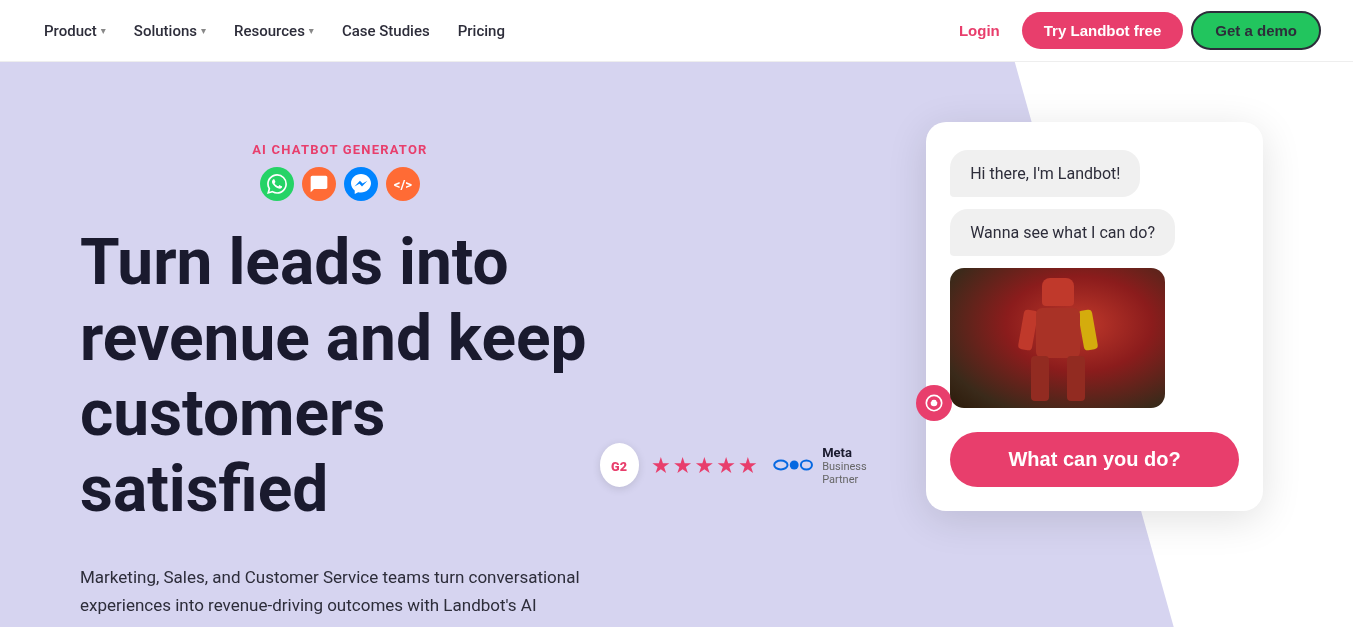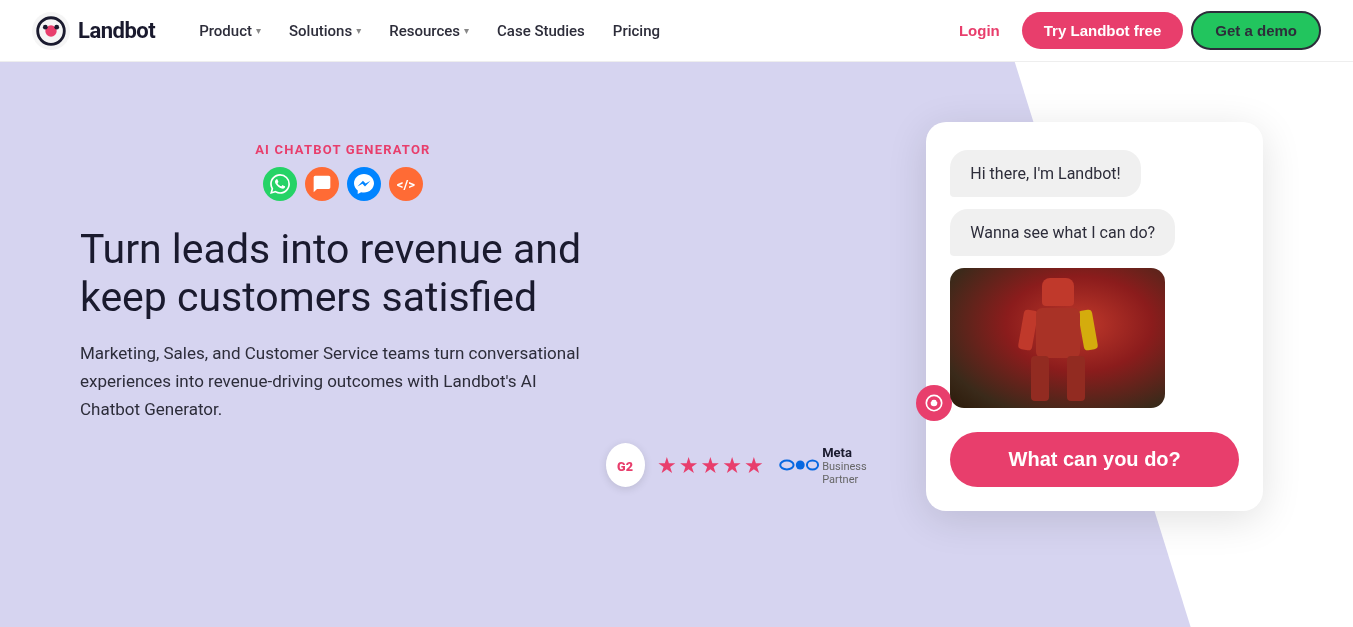--- a/index.html
+++ b/index.html
@@ -147,25 +147,25 @@
     .badge-icon-circle {
       width: 34px;
       height: 34px;
       border-radius: 50%;
       display: flex;
       align-items: center;
       justify-content: center;
       font-size: 18px;
     }
     .hero-title {
-      font-size: 41px;
-      font-weight: 400;
+      font-size: 64px;
+      font-weight: 700;
       color: #1a1a2e;
       line-height: 1.18;
-      margin-bottom: 17px;
+      margin-bottom: 36px;
       max-width: 560px;
     }
     .hero-desc {
       font-size: 17px;
       color: #2d2d3a;
       line-height: 1.65;
       max-width: 520px;
     }
 
     
@@ -199,20 +199,21 @@
       box-shadow: 0 2px 8px rgba(0,0,0,0.12);
     }
     .stars {
       color: #e83e6c;
       font-size: 22px;
       letter-spacing: 2px;
     }
     .meta-badge {
       display: flex;
       align-items: center;
+      gap: 6px;
     }
     .meta-logo {
       font-size: 13px;
       color: #555;
       display: flex;
       flex-direction: column;
       align-items: flex-start;
     }
 
     
@@ -340,31 +341,20 @@
       font-weight: 600;
       cursor: pointer;
       width: 100%;
       margin-top: 8px;
     }
   </style>
 </head>
 <body>
 
 <nav>
-  <a class="logo-wrap" href="#">
-
-    <svg class="logo-icon" viewBox="0 0 40 40" fill="none" xmlns="http://www.w3.org/2000/svg">
-      <circle cx="20" cy="20" r="20" fill="#f5f5f5"></circle>
-      <circle cx="20" cy="20" r="14" fill="none" stroke="#1a1a2e" stroke-width="3"></circle>
-      <circle cx="20" cy="20" r="6" fill="#e83e6c"></circle>
-      <circle cx="14" cy="16" r="2.5" fill="#1a1a2e"></circle>
-      <circle cx="26" cy="16" r="2.5" fill="#1a1a2e"></circle>
-    </svg>
-    <span class="logo-text">Landbot</span>
-  </a>
   <div class="nav-links">
     <div class="nav-item">
       <span>Product</span>
       <span class="chevron">▾</span>
     </div>
     <div class="nav-item">
       <span>Solutions</span>
       <span class="chevron">▾</span>
     </div>
     <div class="nav-item">

